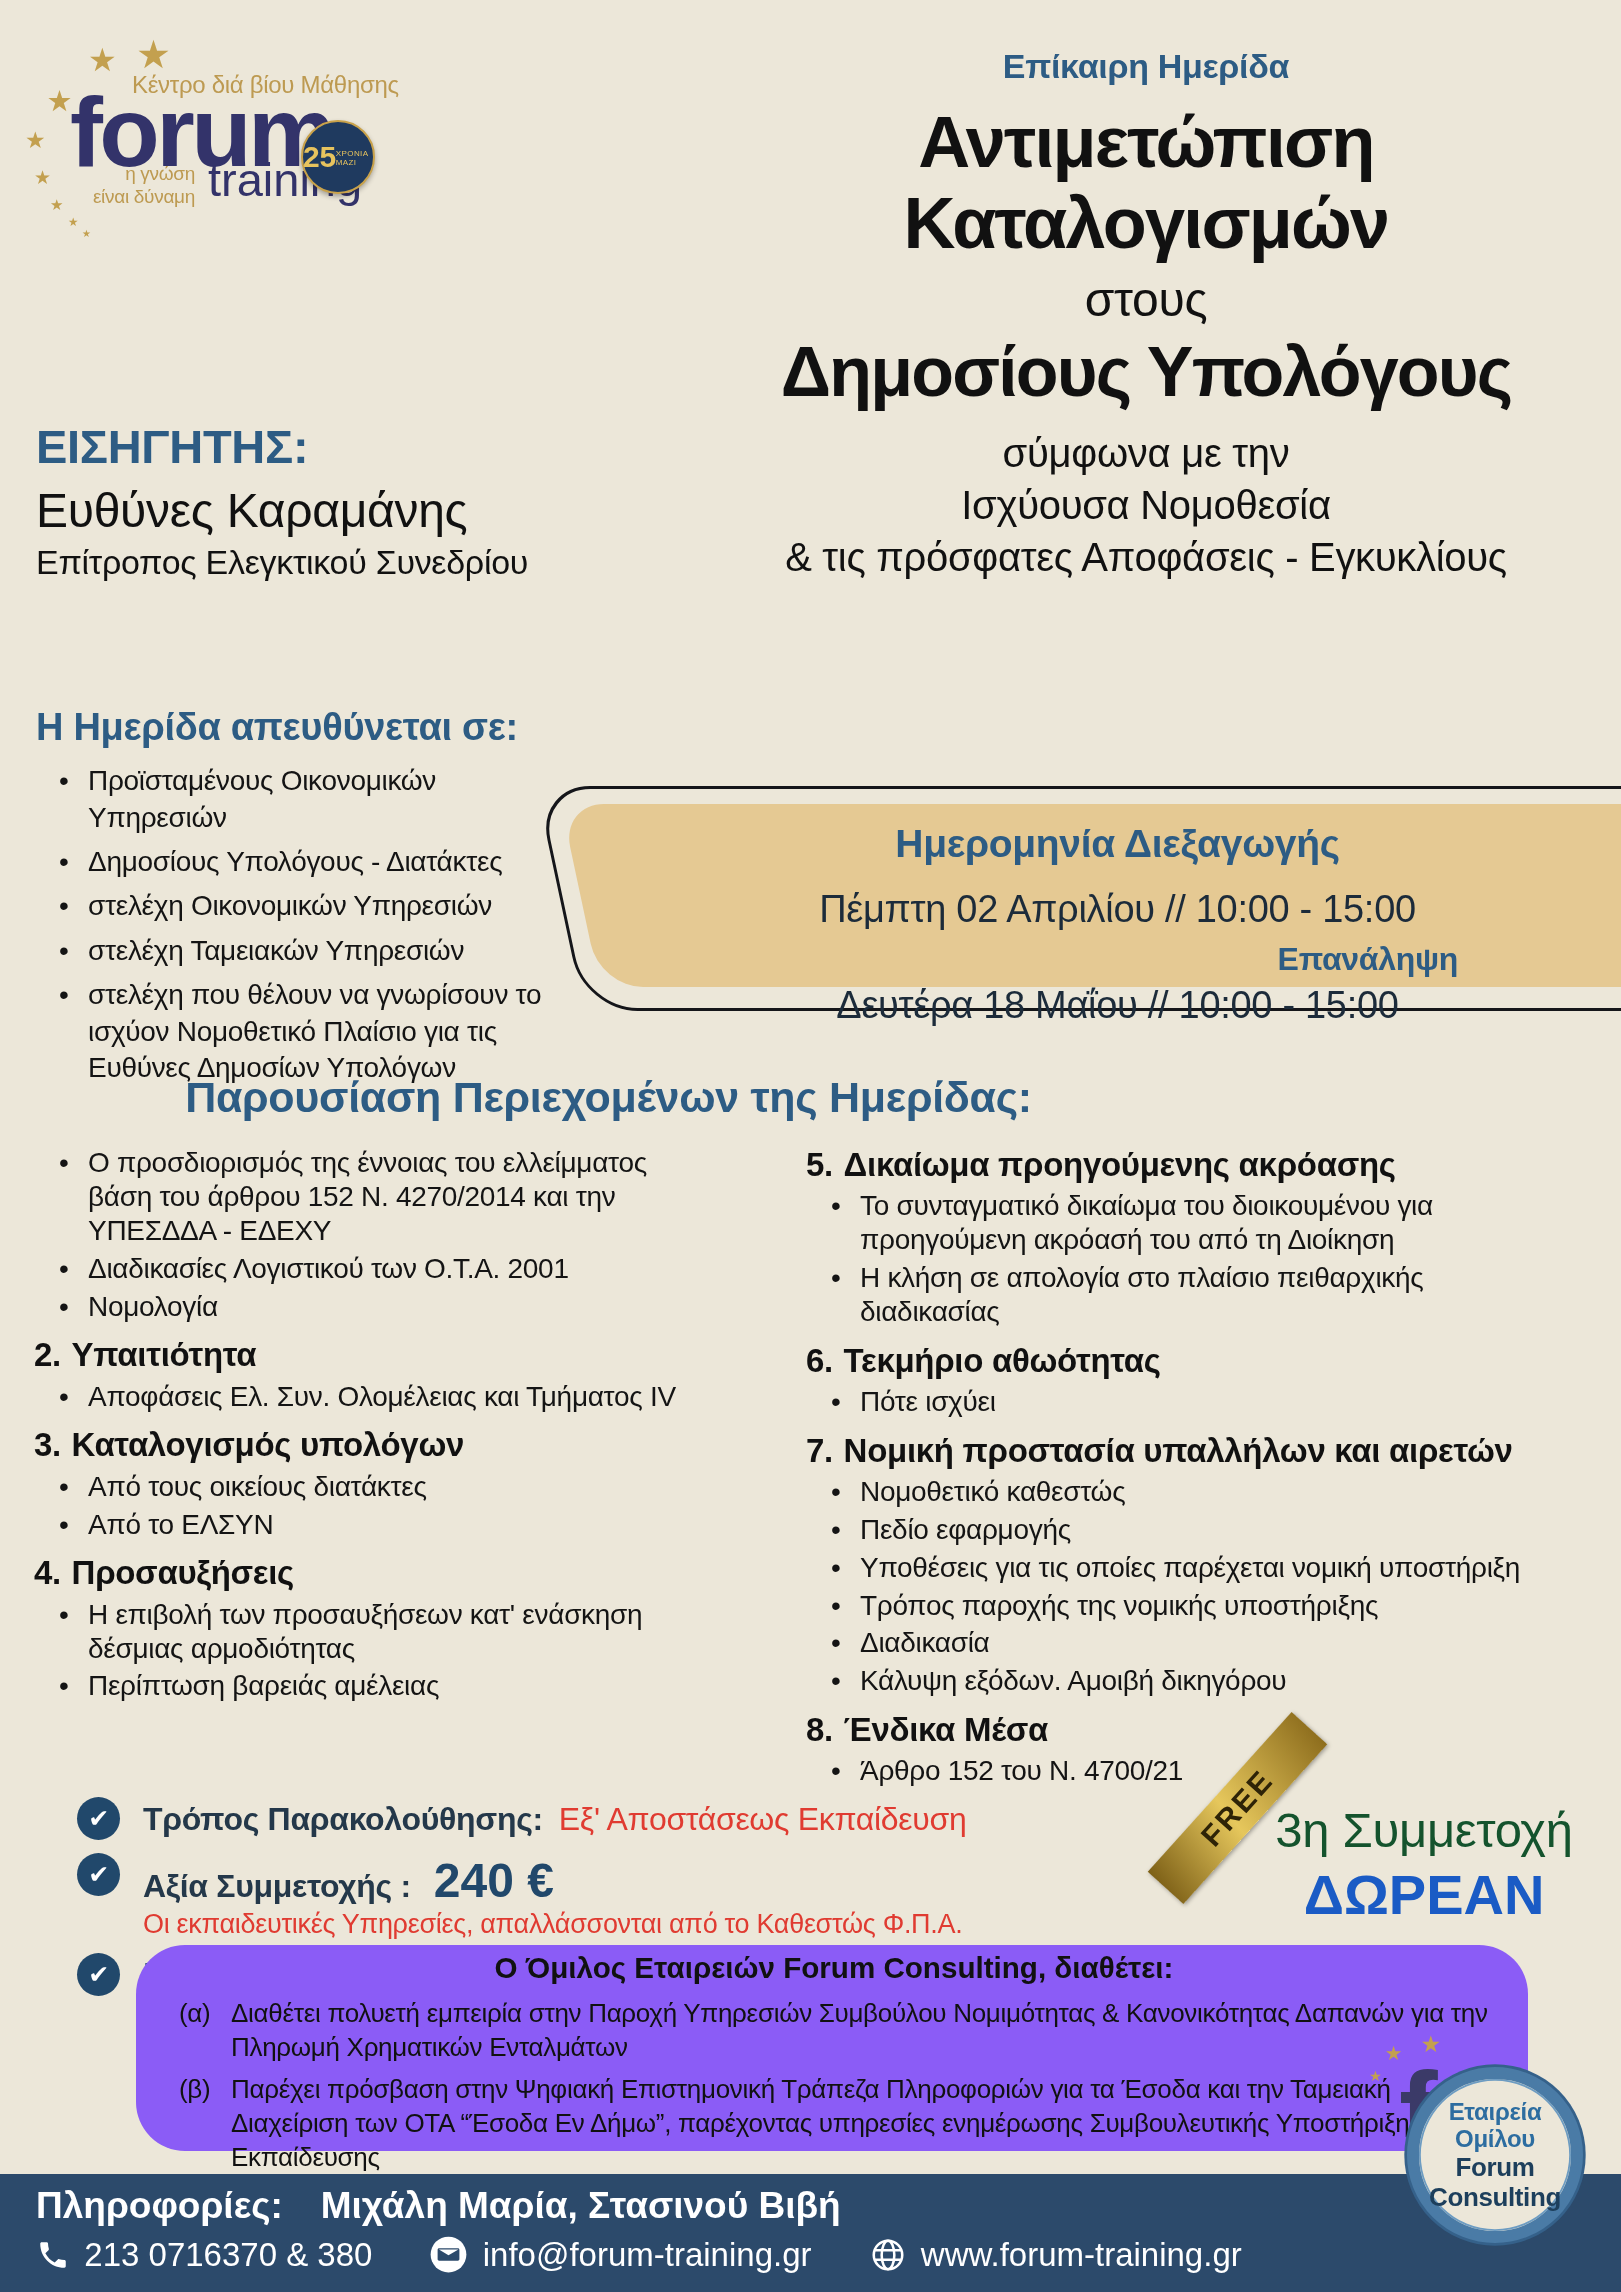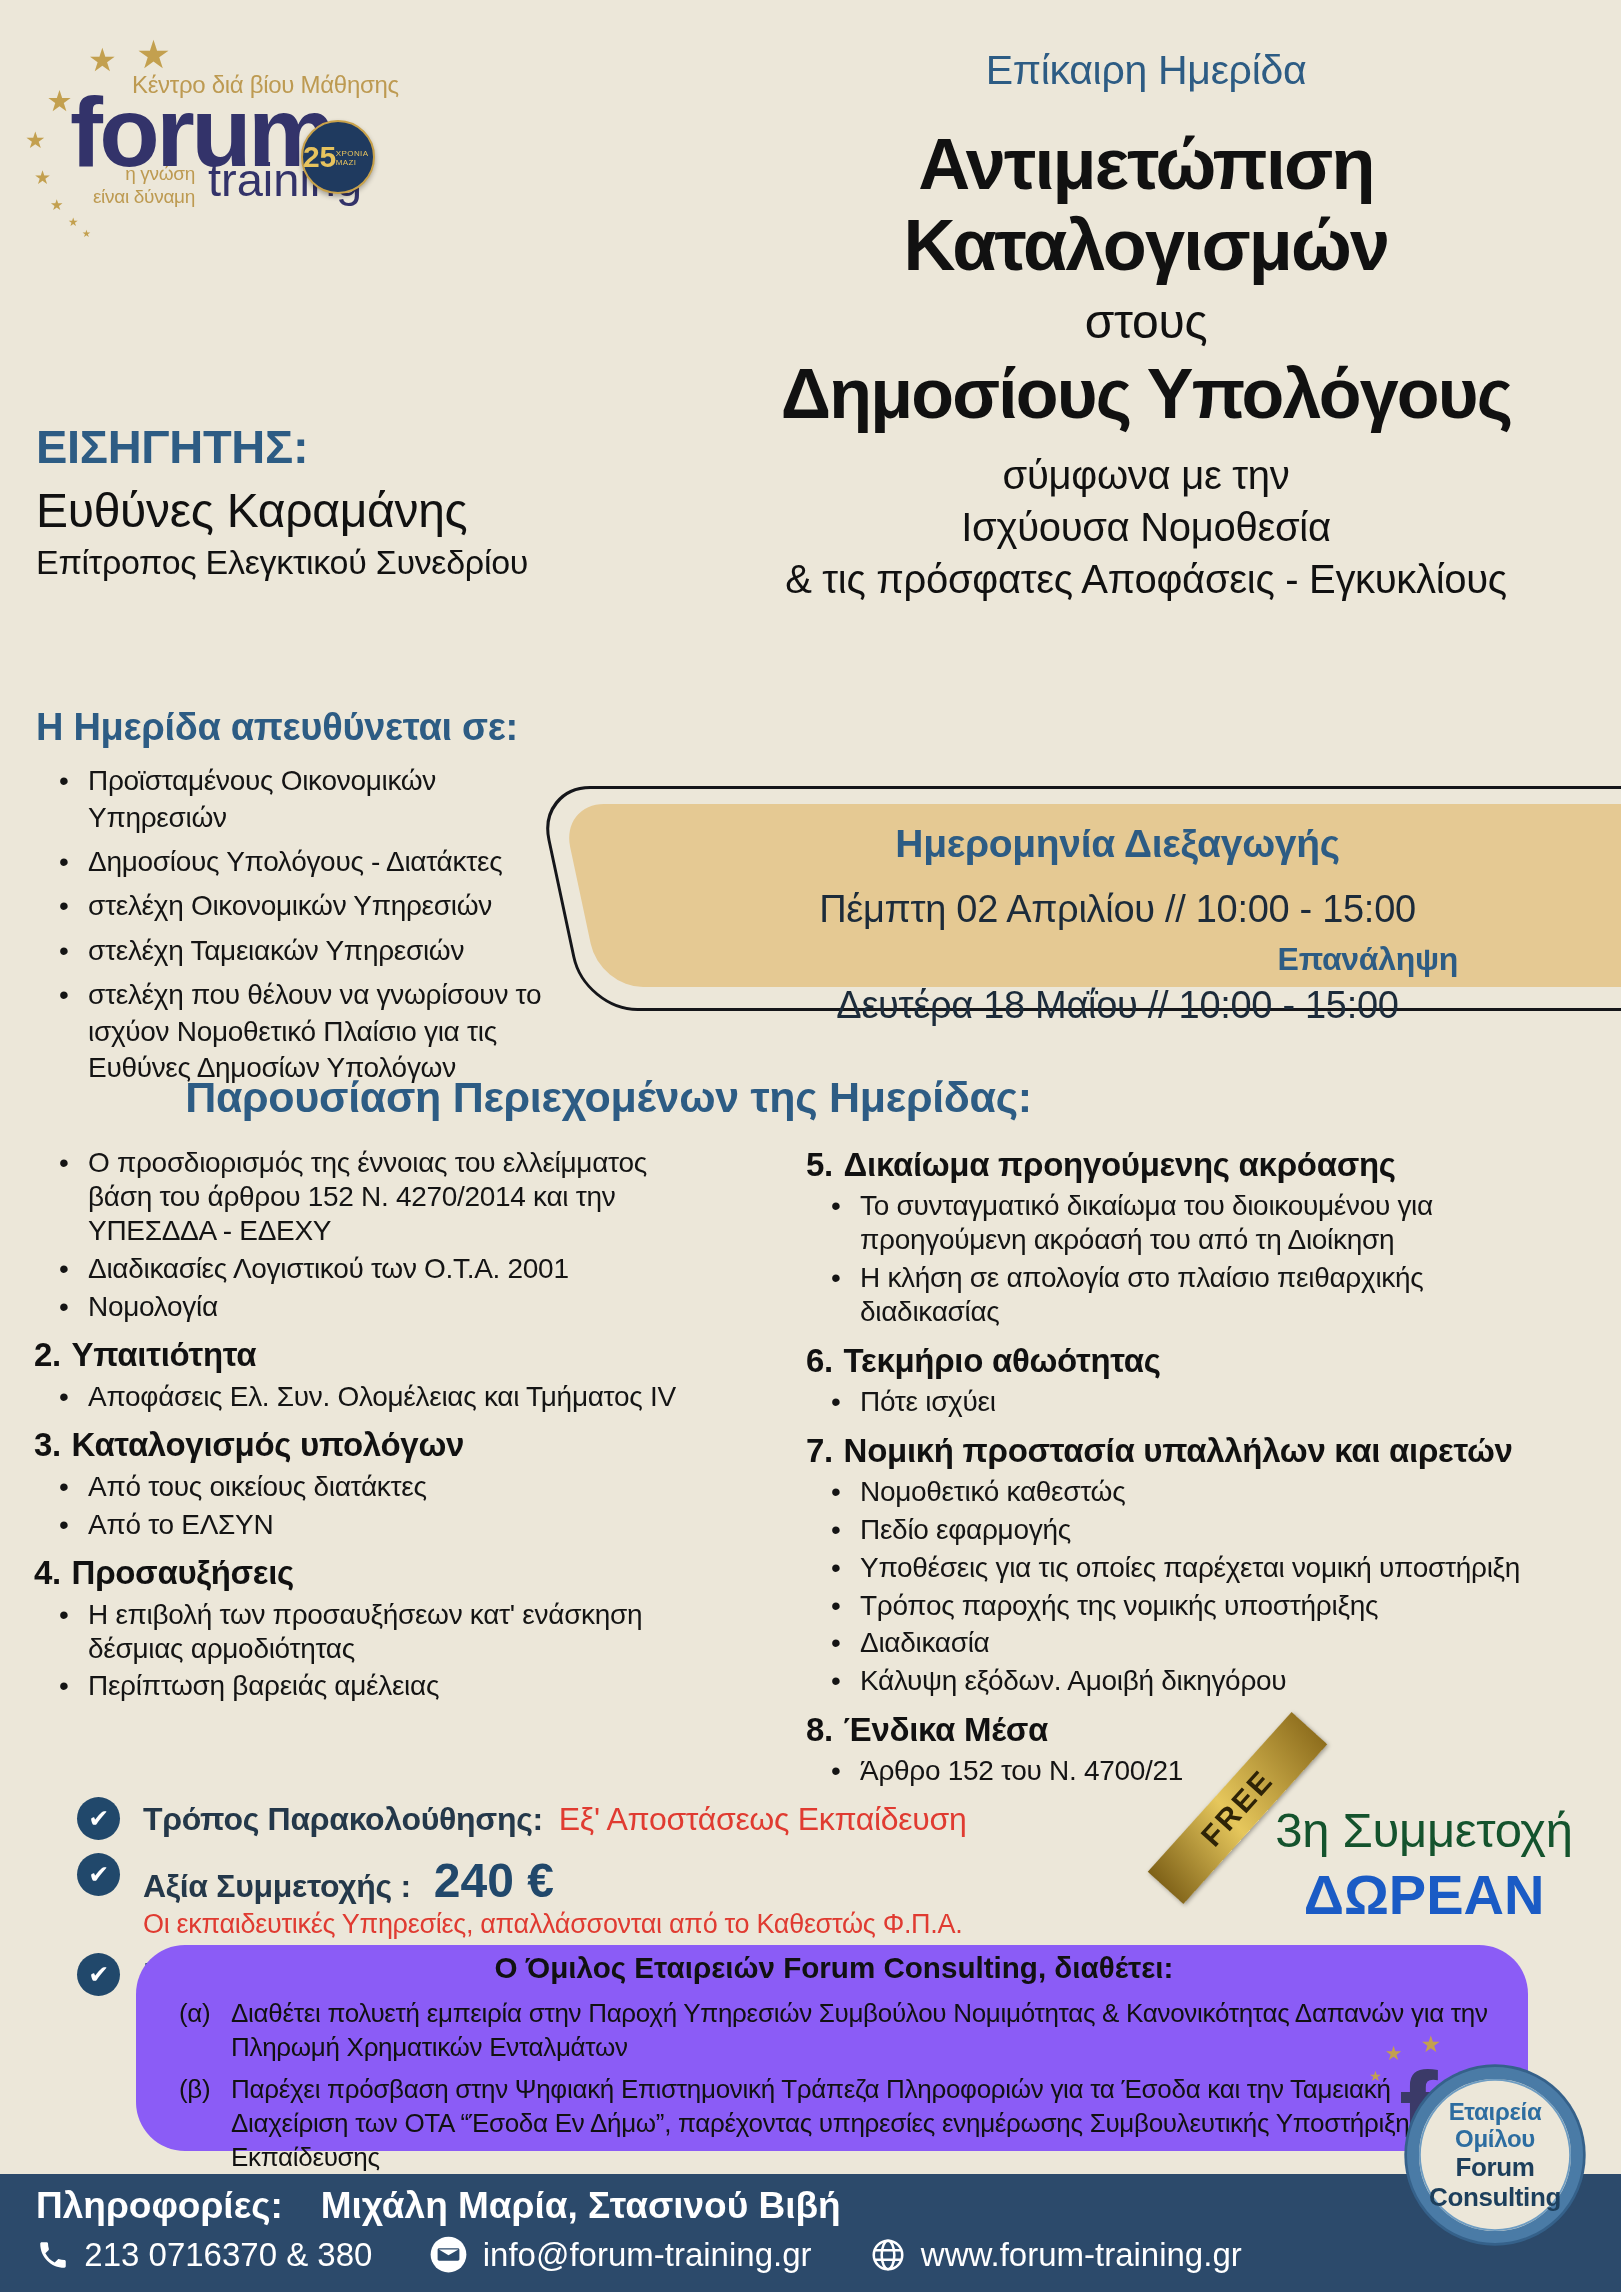--- a/index.html
+++ b/index.html
@@ -16,21 +16,21 @@
   .logo-training{position:absolute;left:183px;top:113px;font-size:47px;color:#33336a;letter-spacing:0;}
   .logo-slogan{position:absolute;left:27px;top:124px;width:143px;text-align:right;font-size:19px;line-height:1.2;color:#bd9a51;}
   .badge25{position:absolute;left:276px;top:81px;width:70px;height:70px;border-radius:50%;
     background:#1f3a5f;border:2.7px solid #c9a24a;display:flex;flex-direction:row;
     align-items:center;justify-content:center;box-shadow:0 2.7px 5.4px rgba(0,0,0,.3);}
   .badge25 .n{font-size:30px;font-weight:800;color:#e7c briefly;}
   .badge25 .n{font-size:30px;font-weight:800;color:#e7c35e;line-height:1;}
   .badge25 .t{font-size:8px;color:#e7c35e;margin-top:2.7px;letter-spacing:0.4px;}
   
   .masthead{position:absolute;left:734px;top:47px;width:824px;text-align:center;}
-  .kicker{font-size:41px;font-weight:400;color:#2d5c84;margin-bottom:30px;}
+  .kicker{font-size:34px;font-weight:700;color:#2d5c84;margin-bottom:16px;}
   .title-line{font-size:72px;font-weight:800;color:#111;line-height:1.13;letter-spacing:-1.8px;}
   .connector{font-size:48px;color:#111;margin-top:7.2px;}
   .title-line3{font-size:70px;font-weight:800;color:#111;letter-spacing:-1.8px;margin-top:5.4px;}
   .subtitle{font-size:40px;color:#111;line-height:1.3;margin-top:14.3px;}
   
   .speaker{position:absolute;left:36px;top:419px;}
   .sp-label{font-size:47px;font-weight:800;color:#2d5c84;}
   .sp-name{font-size:48px;color:#111;margin-top:9px;}
   .sp-title{font-size:34px;color:#111;margin-top:5.4px;}
   

